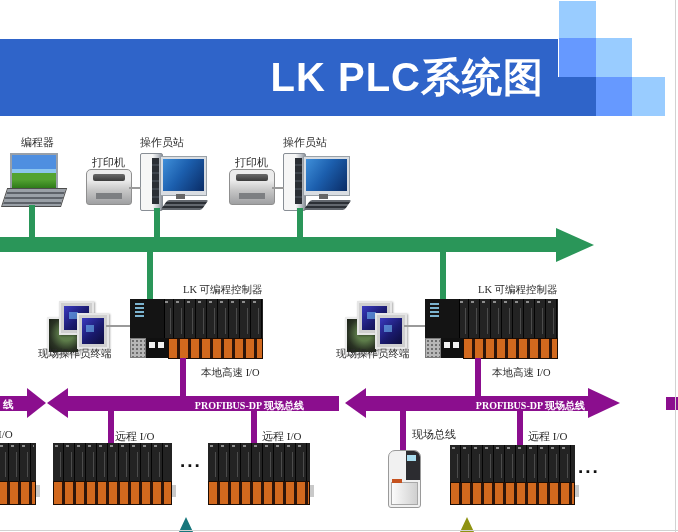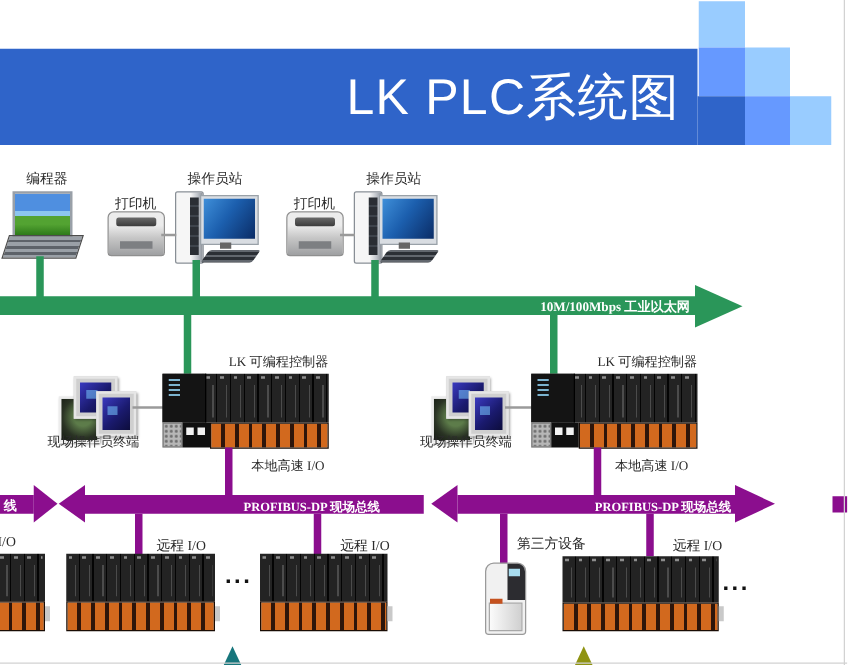--- a/index.html
+++ b/index.html
@@ -2,35 +2,35 @@
 <html style="--banner: #2f64c9; --square_light: #99ccff; --square_medium: #6699ff; --ethernet: #2a9659; --profibus: #8b0e8e; --module_orange: #d2691e; --teal_arrow: #17767c; --olive_arrow: #8f9312;"><head>
 <meta charset="utf-8">
 <style>
   html,body{margin:0;padding:0;background:#fff;}
   .canvas{position:relative;width:678px;height:532px;background:#fff;overflow:hidden;
           font-family:"Liberation Serif","DejaVu Serif",serif;}
 
   
   .banner{position:absolute;left:0;top:39px;width:558px;height:77px;background:var(--banner,#2f64c9);
           display:flex;align-items:center;justify-content:flex-end;padding-right:14px;box-sizing:border-box;}
-  .title{color:#fff;font-family:"Liberation Sans","DejaVu Sans",sans-serif;font-weight:400;
+  .title{color:#fff;font-family:"Liberation Sans","DejaVu Sans",sans-serif;font-weight:700;
          font-size:40px;letter-spacing:1px;white-space:nowrap;}
   .sq{position:absolute;}
   .sq.light{background:var(--square_light,#99ccff);}
   .sq.med{background:var(--square_medium,#6699ff);}
   .sq.dark{background:var(--banner,#2f64c9);}
 
   
   .vgreen{position:absolute;width:6px;background:var(--ethernet,#2a9659);}
   .vpurple{position:absolute;width:6px;background:var(--profibus,#8b0e8e);}
   .hgray{position:absolute;height:2px;background:#9a9a9a;}
 
   
   .lbl{position:absolute;font-size:11px;color:#2b2b2b;white-space:nowrap;}
-  .lbl.c{text-align:center;}
+  .lbl.c{}
   .lbl.sm{font-size:10.5px;}
   .buslbl{position:absolute;color:#fff;font-weight:700;white-space:nowrap;text-align:right;}
 
   
   .ebody{position:absolute;left:0;top:237px;width:556px;height:15px;background:var(--ethernet,#2a9659);}
   .ehead{position:absolute;left:556px;top:228px;width:0;height:0;
          border-left:38px solid var(--ethernet,#2a9659);border-top:17px solid transparent;border-bottom:17px solid transparent;}
 
   
   .pbody{position:absolute;top:396px;height:15px;background:var(--profibus,#8b0e8e);}
@@ -149,21 +149,20 @@
   </div>
   <div class="hgray" style="left:129px;top:187px;width:12px"></div>
   <div class="hgray" style="left:272px;top:187px;width:12px"></div>
 
   <div class="vgreen" style="left:29px;top:205px;height:35px"></div>
   <div class="vgreen" style="left:154px;top:208px;height:32px"></div>
   <div class="vgreen" style="left:297px;top:208px;height:32px"></div>
 
   <div class="ebody"></div>
   <div class="ehead"></div>
-  <div class="buslbl" style="left:340px;top:239px;width:212px;font-size:10.5px">10M/100Mbps 工业以太网</div>
 
   <div class="vgreen" style="left:147px;top:252px;height:47px"></div>
   <div class="vgreen" style="left:440px;top:252px;height:47px"></div>
 
   <div class="lbl sm" style="left:183px;top:283px">LK 可编程控制器</div>
   <div class="photo" style="left:47px;top:317px;width:29px;height:33px"></div>
   <div class="hmi" style="left:59px;top:301px;width:31px;height:30px">
       <div class="scr"></div>
     </div>
   <div class="hmi" style="left:77px;top:313px;width:28px;height:32px">
@@ -216,21 +215,21 @@
   <div class="pbody" style="left:666px;top:397px;width:12px;height:13px"></div>
 
   <div class="vpurple" style="left:108px;top:411px;height:33px"></div>
   <div class="vpurple" style="left:251px;top:411px;height:33px"></div>
   <div class="vpurple" style="left:400px;top:411px;height:40px"></div>
   <div class="vpurple" style="left:517px;top:411px;height:34px"></div>
 
   <div class="lbl" style="left:-2px;top:428px">I/O</div>
   <div class="lbl c" style="left:115px;top:429px;width:60px">远程 I/O</div>
   <div class="lbl c" style="left:262px;top:429px;width:60px">远程 I/O</div>
-  <div class="lbl c" style="left:412px;top:427px;width:58px">第三方设备</div>
+  <div class="lbl c" style="left:412px;top:427px;width:58px">现场总线</div>
   <div class="lbl c" style="left:528px;top:429px;width:60px">远程 I/O</div>
 
   <div class="rack iorack" style="left:-24px;top:443px;width:60px;height:62px">
     <div class="rtop" style="height:38px"></div>
     <div class="orange" style="left:0;right:0;bottom:0;height:24px"></div>
       <div class="tab"></div>
   </div>
   <div class="rack iorack" style="left:53px;top:443px;width:119px;height:62px">
     <div class="rtop" style="height:38px"></div>
     <div class="orange" style="left:0;right:0;bottom:0;height:24px"></div>

